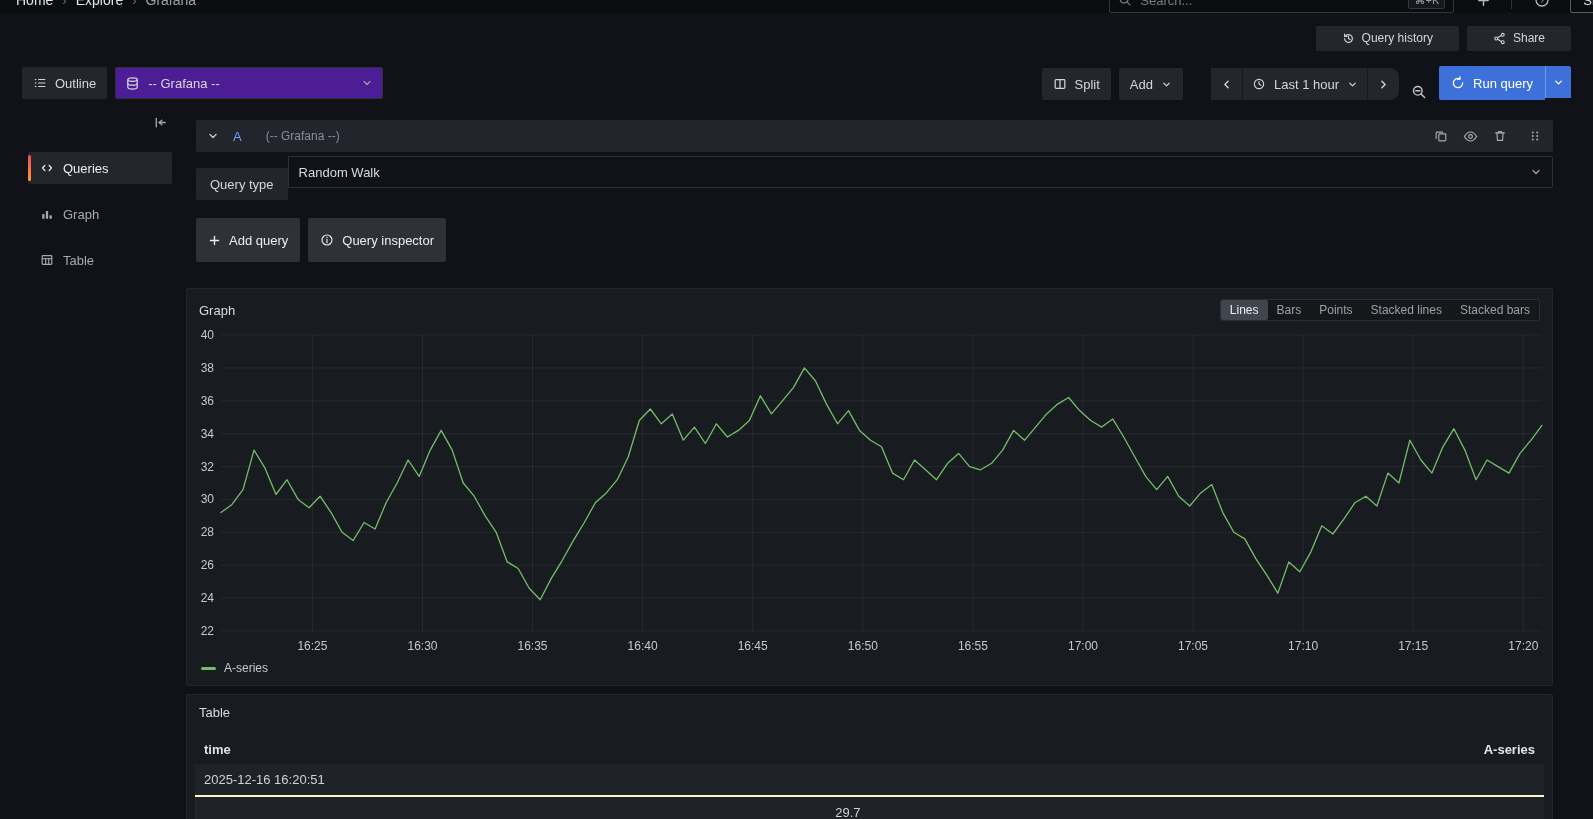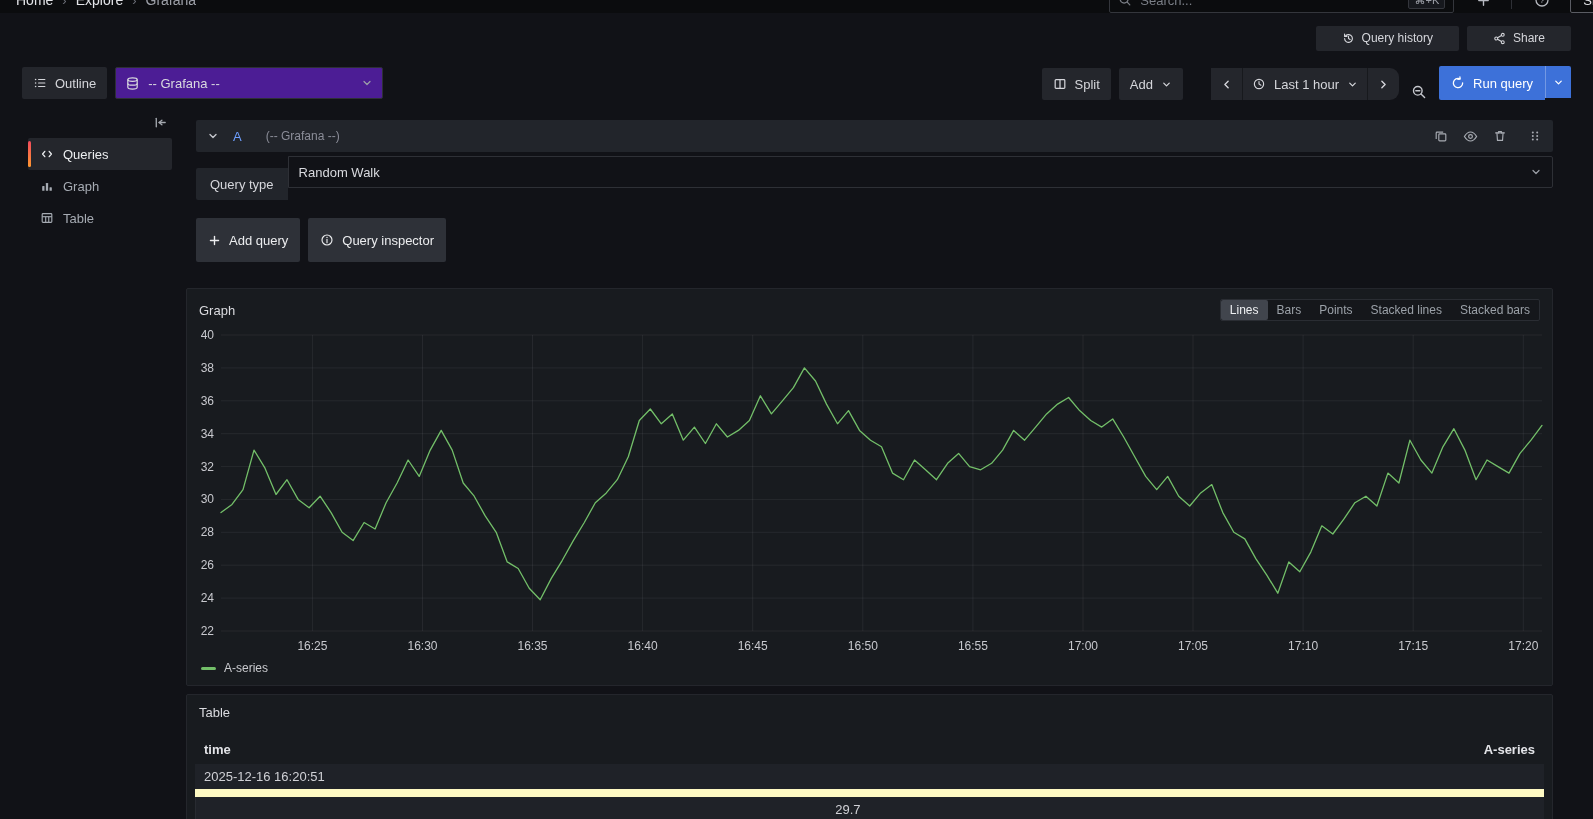--- a/index.html
+++ b/index.html
@@ -42,21 +42,21 @@
   .tp-btn{background:#24262c;border-left:1px solid #17191d;height:32px;display:inline-flex;align-items:center;gap:8px;padding:0 9px;color:#d5d6db;font-weight:500;}
   .tp-btn:first-child{border-left:none;}
   .run-group{display:flex;border-radius:2px;overflow:hidden;margin-left:4px;}
   .run-btn{background:#3d71d9;color:#fff;height:34px;display:inline-flex;align-items:center;gap:8px;padding:0 12px;font-weight:500;}
   .run-caret{background:#3d71d9;border-left:1px solid rgba(255,255,255,.28);width:26px;height:32px;color:#fff;display:inline-flex;align-items:center;justify-content:center;}
 
   
   .workspace{margin-top:12px;display:flex;gap:14px;padding:0 40px 0 28px;height:708px;overflow:hidden;}
   .sidebar{width:144px;flex:none;}
   .sidebar-top{display:flex;justify-content:flex-end;padding:4px 4px 8px 0;color:#a5a9b0;}
-  .side-item{position:relative;height:32px;display:flex;align-items:center;gap:9px;padding-left:12px;border-radius:2px;color:#a6abb3;cursor:pointer;font-size:13px;}
+  .side-item{position:relative;height:32px;display:flex;align-items:center;gap:9px;padding-left:12px;border-radius:2px;color:#a6abb3;cursor:pointer;font-size:13px;margin-top:14px;}
   .side-item.active{background:#24262c;color:#eceef0;}
   .side-item.active::before{content:"";position:absolute;left:0;top:3px;bottom:3px;width:3px;border-radius:2px;background:linear-gradient(#f2495c,#ff9830);}
   .content{flex:1;min-width:0;}
 
   
   .query-section{margin:9px 0 0 10px;}
   .query-header{height:32px;background:#22252b;border-radius:2px;display:flex;align-items:center;padding:0 11px;}
   .qh-caret{color:#c5c7cd;display:inline-flex;}
   .refid{color:#6e9fff;font-weight:500;margin-left:14px;}
   .ds-hint{color:#8b8d98;font-size:12px;margin-left:24px;}
@@ -81,21 +81,21 @@
   .chart{width:100%;height:330px;}
   .chart text{fill:#c8c9ce;font-size:12px;font-family:"Liberation Sans",sans-serif;}
   .chart .xlab{text-anchor:middle;}
   .chart .ylab{text-anchor:end;}
   .chart .grid{stroke:rgba(204,204,220,.08);stroke-width:1;}
   .legend{display:flex;align-items:center;gap:8px;padding:4px 0 2px 6px;font-size:12px;color:#c9cace;}
   .legend-line{width:15px;height:3px;border-radius:2px;background:#73bf69;}
 
   
   .t-head{display:flex;height:30px;align-items:center;font-weight:700;color:#e3e4e8;margin-top:8px;font-size:13px;}
-  .t-row{display:flex;height:33px;align-items:stretch;background:#1f2228;border-bottom:8px solid #fef9c3;color:#d0d1d6;}
+  .t-row{display:flex;height:33px;align-items:stretch;background:#1f2228;border-bottom:2px solid #fef9c3;color:#d0d1d6;}
   .t-cell{width:50%;padding:0 9px;display:flex;align-items:center;}
   .t-cell.right{justify-content:flex-end;text-align:right;}
   .t-row .t-cell.right{border-left:1px solid #282b31;}
 </style>
 </head>
 <body>
 
 <div class="page">
 
   <header class="topnav">

